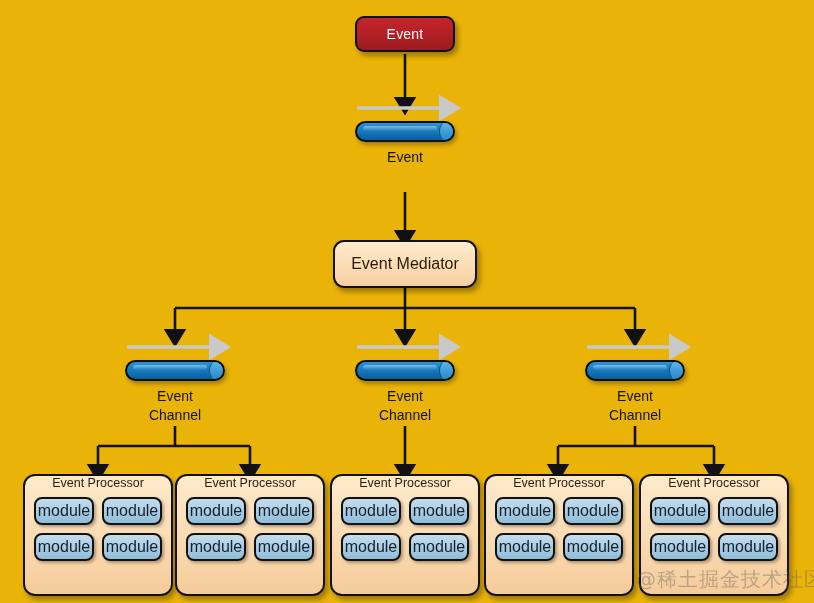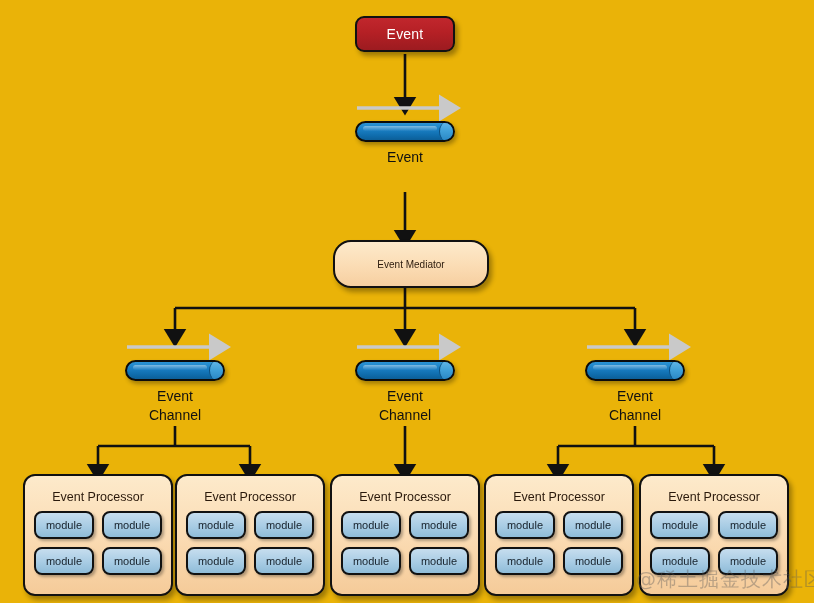--- a/index.html
+++ b/index.html
@@ -48,28 +48,28 @@
     box-shadow: 3px 4px 5px rgba(0,0,0,0.33);
     color: #ffffff;
     font-size: 14px;
     letter-spacing: 0.2px;
   }
 
   
   .mediator-box {
     left: 333px;
     top: 240px;
-    width: 156px;
+    width: 144px;
     height: 48px;
     border: 2px solid #111111;
-    border-radius: 18px;
+    border-radius: 11px;
     background: linear-gradient(180deg, #fdeacb 0%, #fbdcb4 55%, #f6cfa0 100%);
     box-shadow: 3px 4px 5px rgba(0,0,0,0.33);
     color: #2b1a0c;
-    font-size: 10px;
+    font-size: 16px;
   }
 
   
   .cylinder {
     position: absolute;
     width: 100px;
     height: 21px;
     border: 2px solid #0c0c0c;
     border-radius: 11px / 11px;
     background: linear-gradient(180deg, #2b93d4 0%, #1a7fc4 38%, #0f6cac 75%, #0c5f98 100%);
@@ -110,21 +110,21 @@
   
   .processor {
     position: absolute;
     width: 150px;
     height: 122px;
     border: 2px solid #111111;
     border-radius: 12px;
     background: linear-gradient(180deg, #fdeacb 0%, #fbdcb4 50%, #f5cb99 100%);
     box-shadow: 3px 4px 5px rgba(0,0,0,0.33);
     box-sizing: border-box;
-    padding: 14px 9px 9px 9px;
+    padding: 0 9px 9px 9px;
     display: flex;
     flex-direction: column;
     align-items: center;
   }
   .processor-title {
     font-size: 12.5px;
     color: #2b1a0c;
     margin-bottom: 7px;
     white-space: nowrap;
   }
@@ -136,21 +136,21 @@
   }
   .module {
     height: 28px;
     border: 2px solid #111111;
     border-radius: 8px;
     background: linear-gradient(180deg, #c6ddee 0%, #a8cce4 55%, #8fbcd8 100%);
     box-shadow: 2px 2px 3px rgba(0,0,0,0.3);
     display: flex;
     align-items: center;
     justify-content: center;
-    font-size: 11px;
+    font-size: 16px;
     color: #16212b;
     box-sizing: border-box;
   }
 
   
   .watermark {
     position: absolute;
     left: 636px;
     top: 566px;
     width: 178px;

